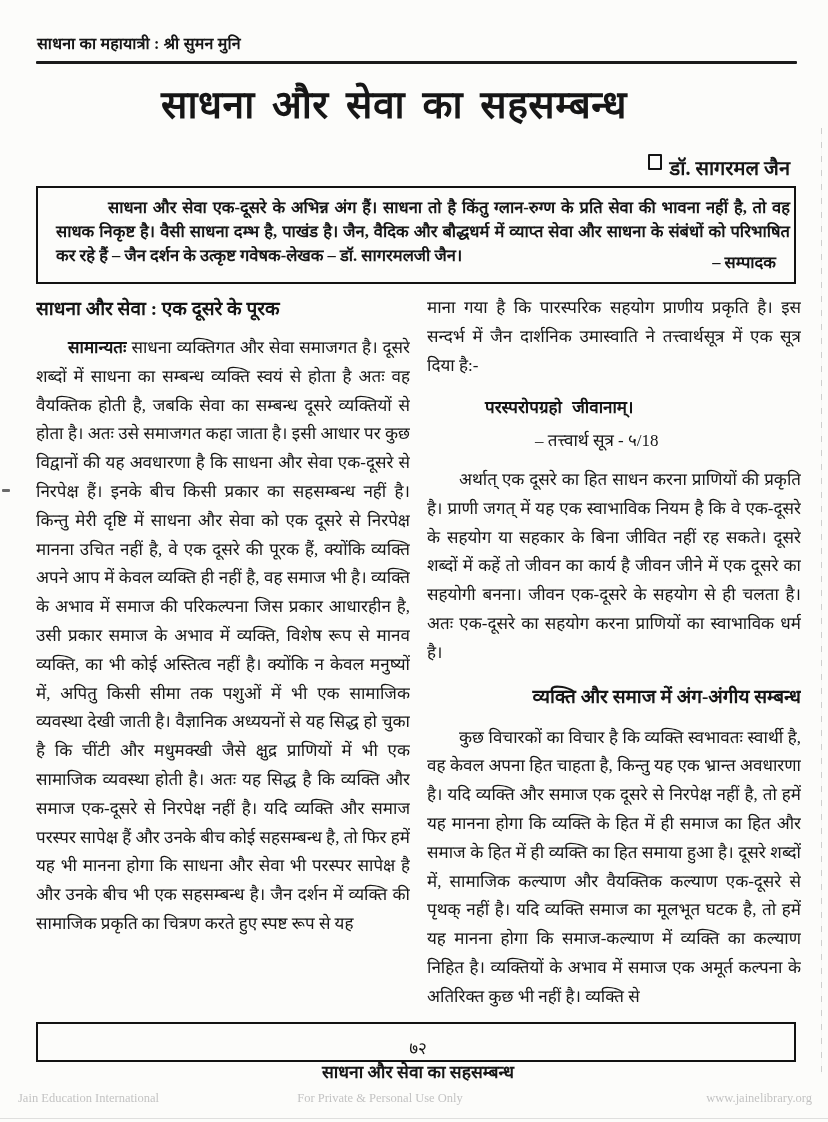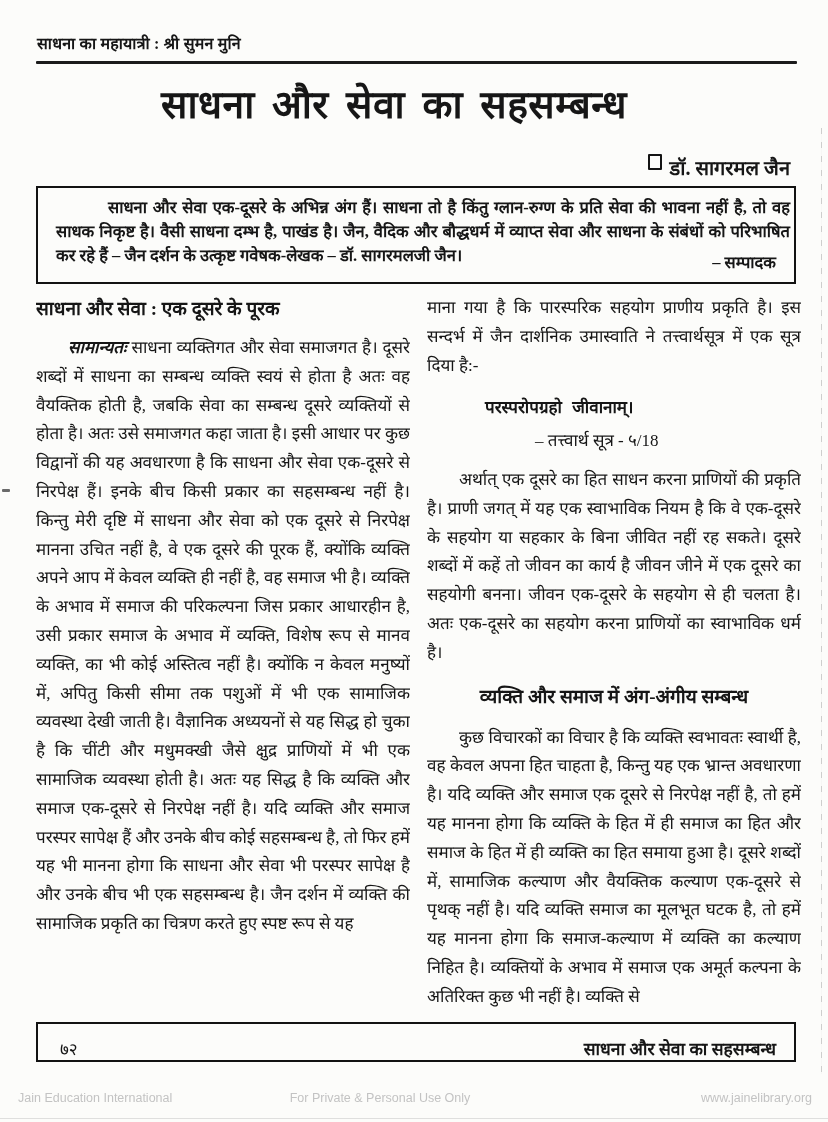--- a/index.html
+++ b/index.html
@@ -112,64 +112,65 @@
   }
   .col-heading {
     font-size: 19px;
     font-weight: 700;
     margin: 2px 0 12px 0;
     text-align: left;
     line-height: 26px;
   }
   .col p { margin: 0; }
   .para-indent { text-indent: 32px; }
-  .para-lead { font-weight: 700; font-style: italic; }
+  .para-lead { font-weight: 700; }
   .verse {
     font-weight: 700;
     margin: 14px 0 4px 58px !important;
     text-align: left;
     word-spacing: 6px;
   }
   .verse-ref {
     margin: 0 0 10px 108px !important;
     text-align: left;
   }
   .col-heading-2 {
     font-size: 19px;
     font-weight: 700;
     margin: 16px 0 14px 0;
-    text-align: center;
+    text-align: right;
     line-height: 26px;
   }
 
   
   .footer-box {
     position: absolute;
     left: 36px;
     right: 32px;
     top: 1022px;
     height: 40px;
     border: 2.5px solid #121212;
     box-sizing: border-box;
     display: flex;
     align-items: center;
     justify-content: space-between;
     padding: 12px 18px 0 22px;
+    flex-direction: column;
   }
   .footer-page-number { font-size: 17px; }
   .footer-running-title { font-size: 17.5px; font-weight: 700; }
 
   
   .credits {
     position: absolute;
     left: 0;
     right: 0;
     top: 1091px;
     height: 16px;
-    font-family: Liberation Sans, sans-serif;
+    font-family: Liberation Serif, serif;
     font-size: 12.5px;
     color: #c3c3c3;
   }
   .credits-left  { position: absolute; left: 18px; }
   .credits-center{ position: absolute; left: 0; right: 68px; text-align: center; }
   .credits-right { position: absolute; right: 16px; }
 
   
   .scan-line-right {
     position: absolute;

